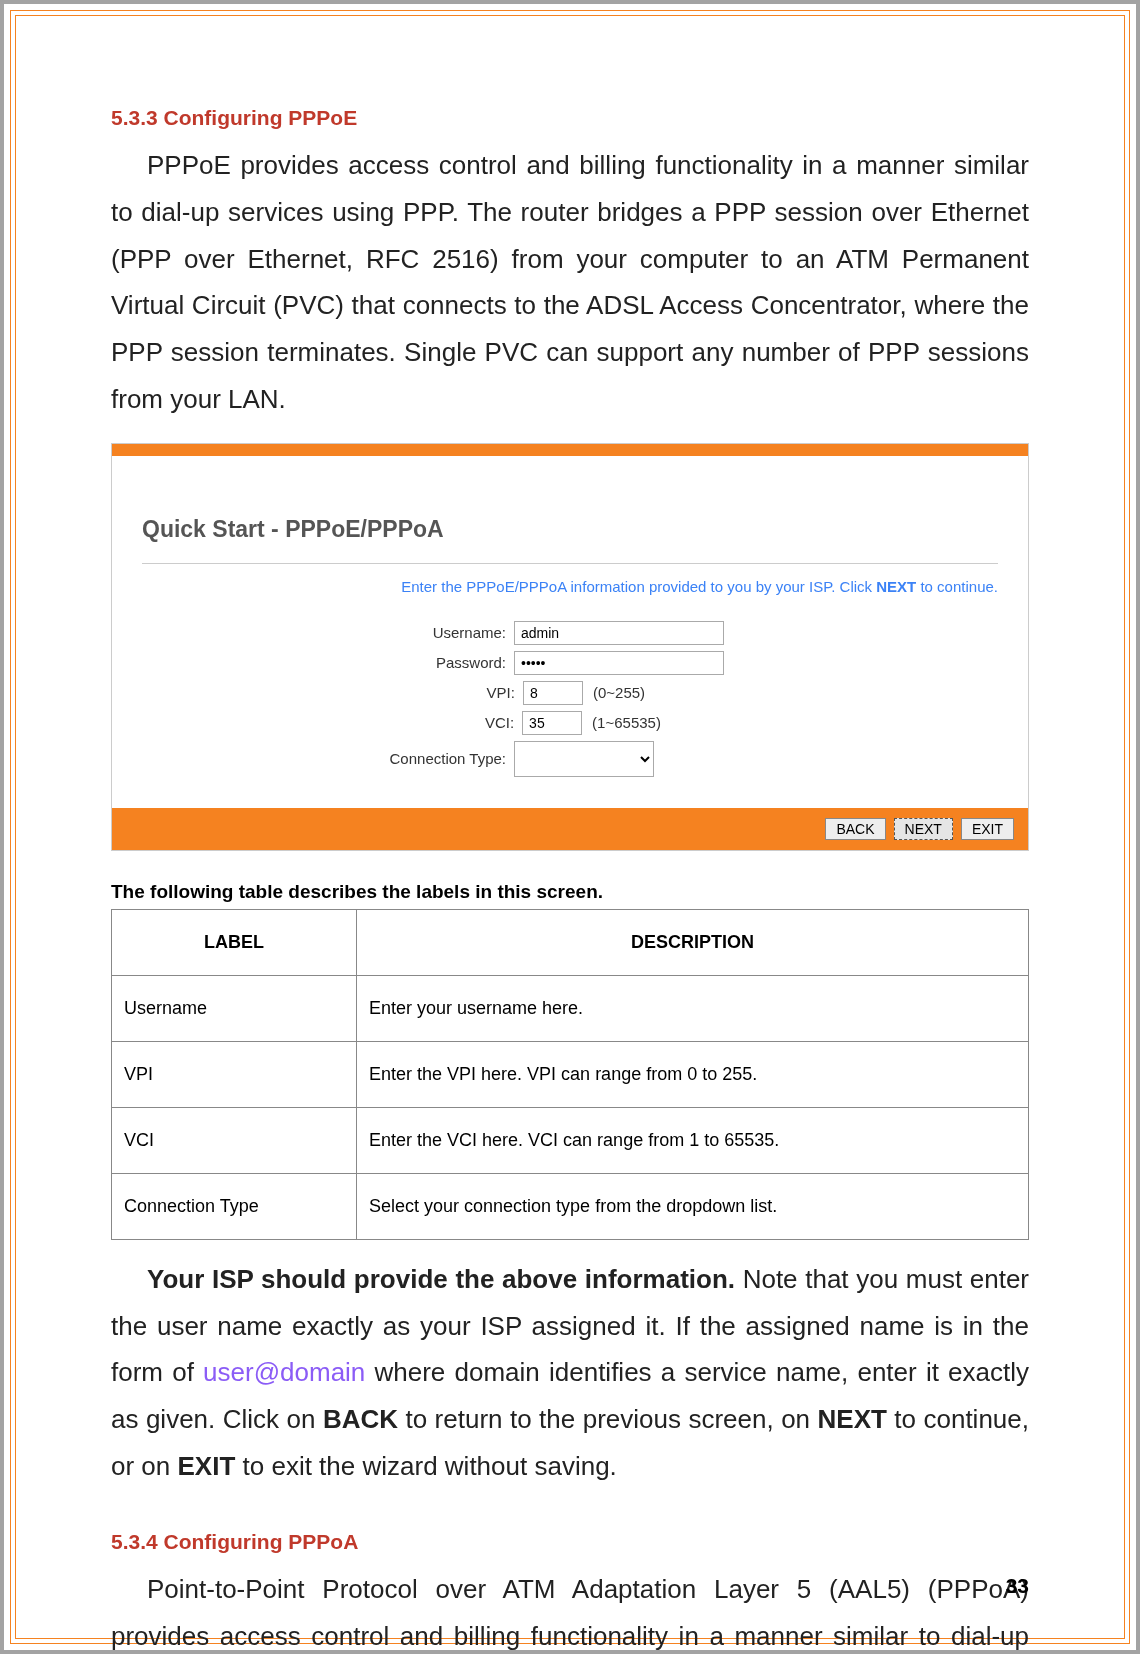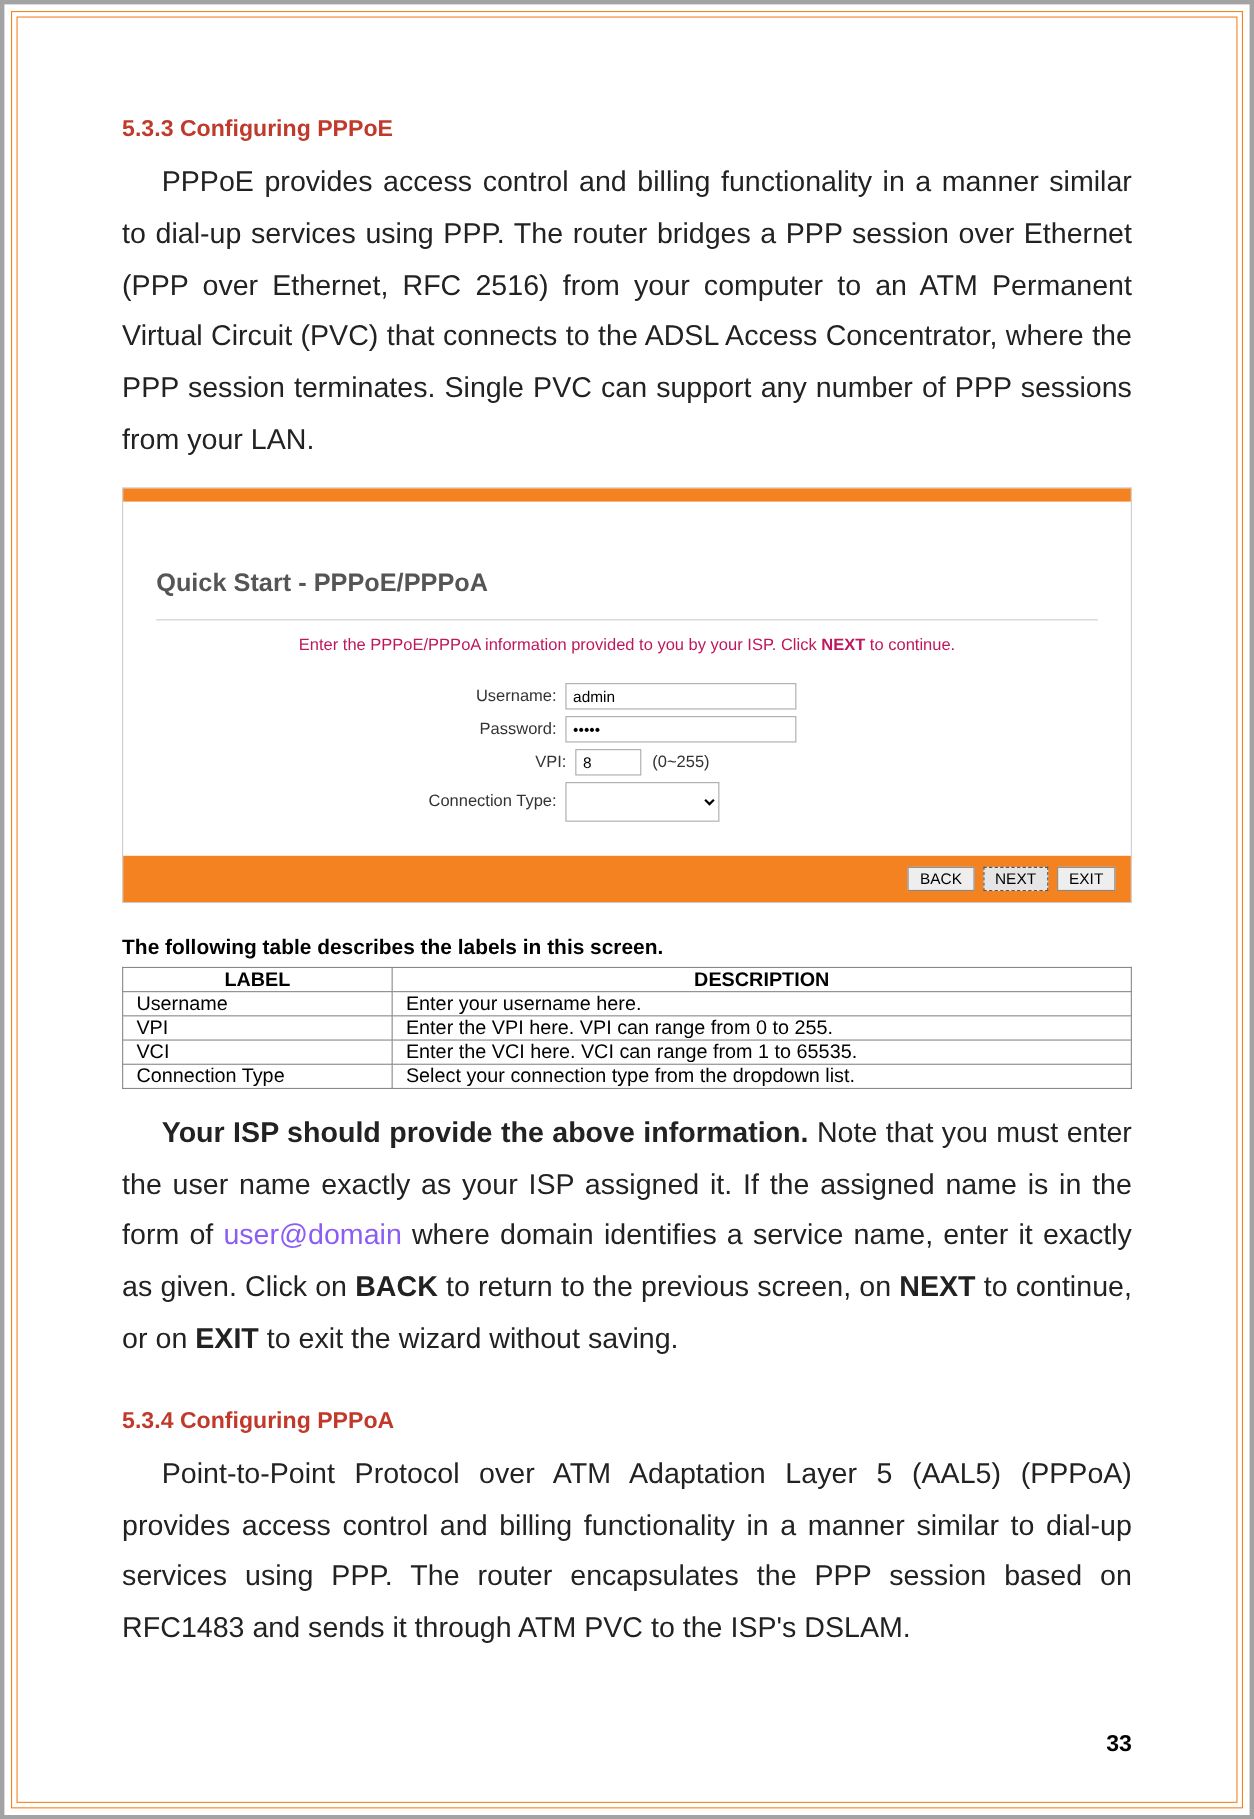--- a/index.html
+++ b/index.html
@@ -57,22 +57,22 @@
     font-family: Arial, sans-serif;
     font-size: 23px;
     font-weight: bold;
     color: #555;
     margin: 0 0 14px 0;
     border-bottom: 1px solid #ccc;
     padding-bottom: 20px;
   }
   .shot-instr {
     font-size: 15px;
-    color: #be185d;
-    text-align: center;
+    color: #3b82f6;
+    text-align: right;
     margin: 6px 0 26px 0;
   }
   .shot-instr b { font-weight: bold; }
   .form-row {
     display: flex;
     align-items: center;
     margin: 0 0 6px 0;
     justify-content: center;
   }
   .form-label {
@@ -124,21 +124,21 @@
   
   .desc-intro { font-size: 19px; margin: 0 0 6px 0; font-weight: bold; }
   table.desc {
     width: 100%;
     border-collapse: collapse;
     font-size: 18px;
     margin-bottom: 16px;
   }
   table.desc th, table.desc td {
     border: 1px solid #888;
-    padding: 0 12px;
+    padding: 22px 12px;
     text-align: left;
   }
   table.desc th {
     text-align: center;
     font-weight: bold;
   }
   table.desc th:first-child { width: 220px; }
 
   .page-num {
     position: absolute;
@@ -174,20 +174,26 @@
           <div class="form-row">
             <div class="form-label">Password:</div>
             <input class="form-input w-long" value="•••••" style="">
             <div class="filler-right"></div>
           </div>
           <div class="form-row">
             <div class="form-label">VPI:</div>
             <input class="form-input w-short" value="8" style="">
             <span class="form-hint">(0~255)</span>
             <div style="width:230px"></div>
+          </div>
+          <div class="form-row">
+            <div class="form-label">VCI:</div>
+            <input class="form-input w-short" value="35" style="">
+            <span class="form-hint">(1~65535)</span>
+            <div style="width:215px"></div>
           </div>
           <div class="form-row">
             <div class="form-label">Connection Type:</div>
             <select class="form-select">
               <option>PPPoE LLC</option>
             </select>
             <div style="width:230px"></div>
           </div>
         </div>
         <div class="shot-buttons-bar">

